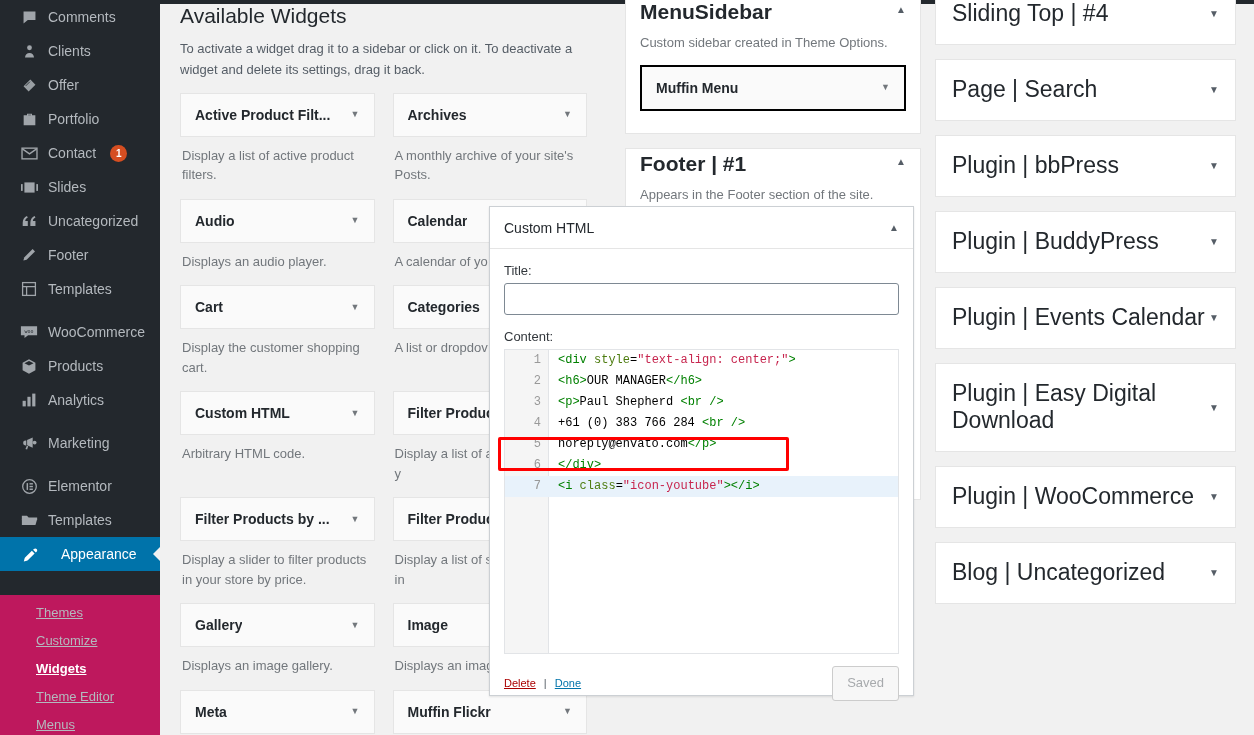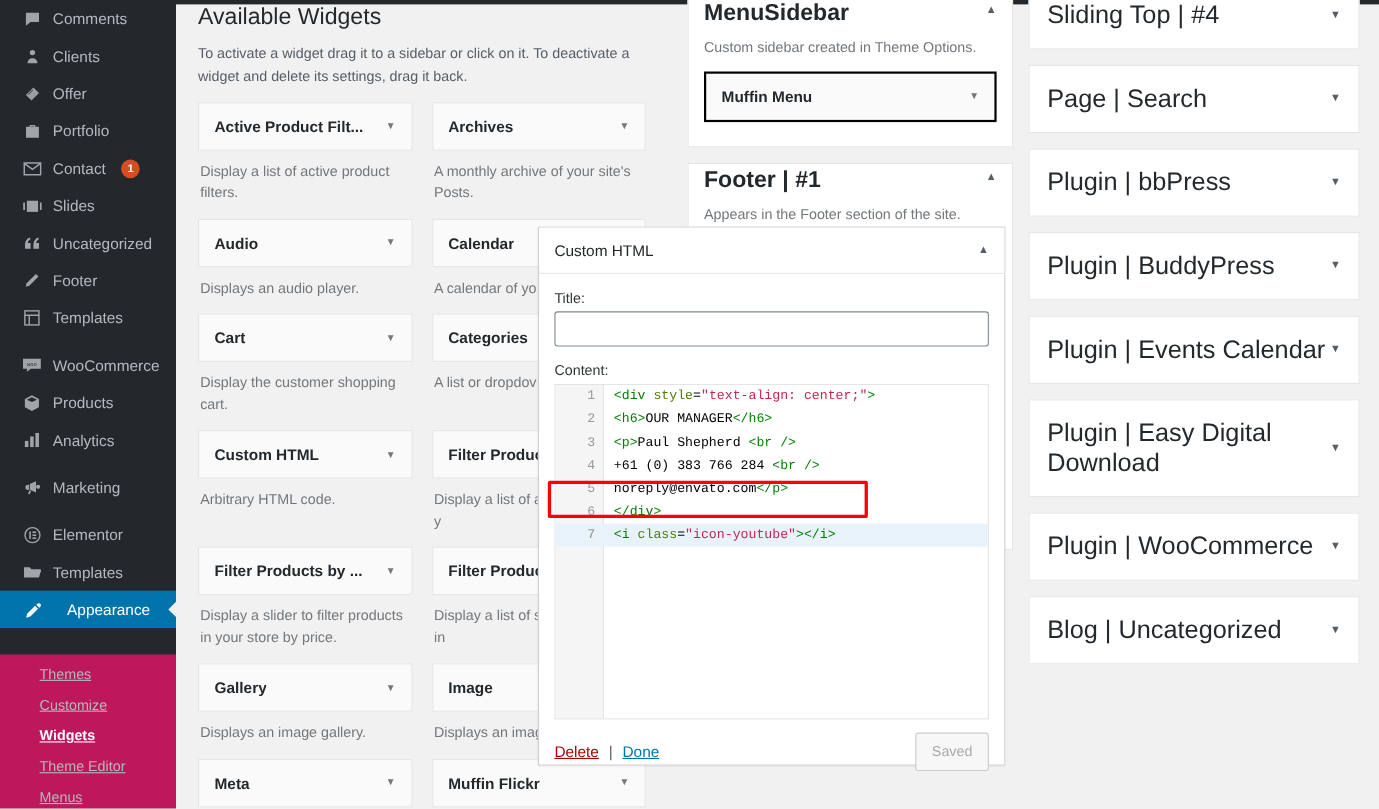--- a/index.html
+++ b/index.html
@@ -175,21 +175,21 @@
   .cline.active { background: #e8f2fb; }
   .tok-tag  { color: #008000; }
   .tok-attr { color: #4d7c0f; }
   .tok-str  { color: #c7254e; }
   .tok-txt  { color: #000; }
 
   .dlg-foot {
     display: flex; align-items: center; justify-content: space-between;
     padding: 12px 14px 14px 14px;
   }
-  .foot-links { font-size: 14px; color: #555d66; }
+  .foot-links { font-size: 11px; color: #555d66; }
   .foot-links a { text-decoration: underline; }
   .lnk-delete { color: #a00; }
   .lnk-sep { margin: 0 5px; color: #555d66; }
   .lnk-done { color: #0073aa; }
   .btn-saved {
     background: #f7f7f7; border: 1px solid #ccc; border-radius: 3px;
     color: #a7aaad; font-size: 13px; padding: 6px 14px; line-height: 1.6;
     cursor: default;
   }
 

